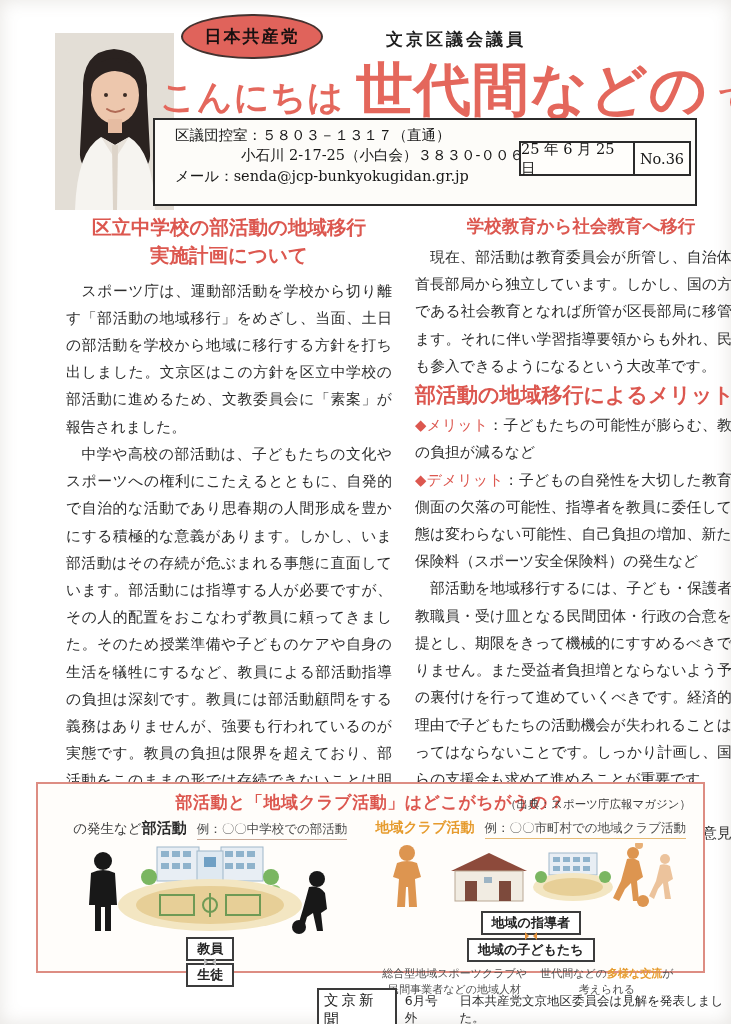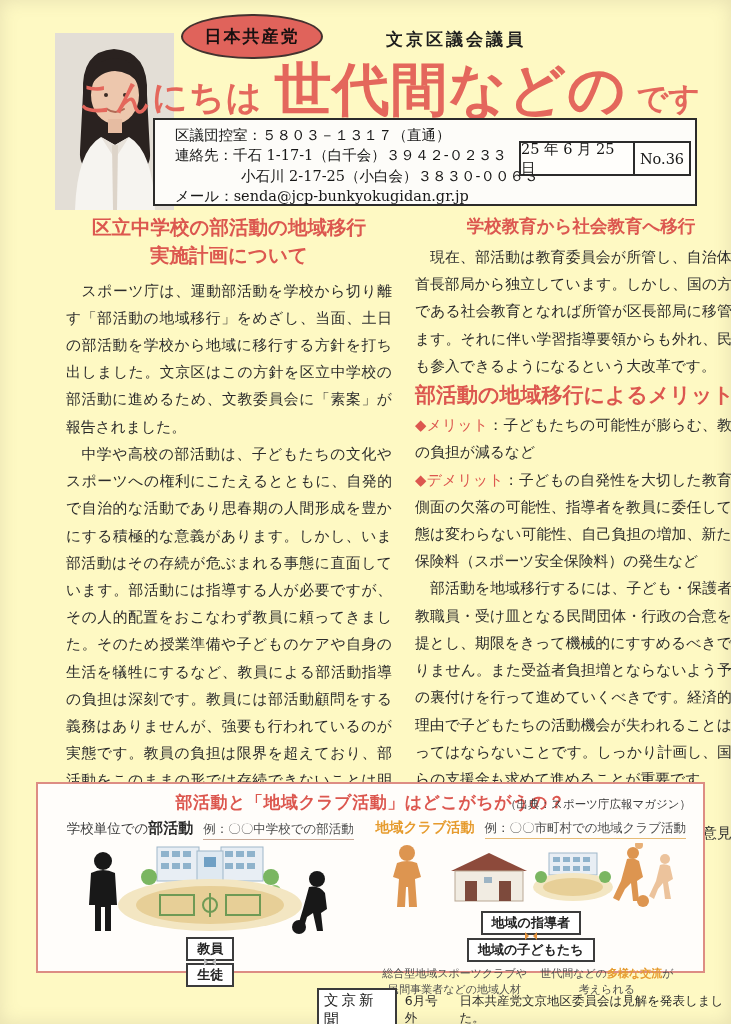--- a/index.html
+++ b/index.html
@@ -1,41 +1,41 @@
 <!DOCTYPE html>
 <html lang="ja"><head>
 <meta charset="utf-8">
 <style>
   * { margin:0; padding:0; box-sizing:border-box; }
   html,body { background:#888; }
   .page {
     position:relative; width:731px; height:1024px; margin:0 auto;
-    background:#fef9c3; overflow:hidden;
+    background:#ffffff; overflow:hidden;
     font-family:"DejaVu Sans", sans-serif; color:#2e2e2e;
     box-shadow:inset 0 0 18px rgba(120,110,95,.18);
   }
   
   .photo {
     position:absolute; left:55px; top:33px; width:119px; height:177px;
     background:linear-gradient(135deg,#e9e4dc,#d6cfc6); overflow:hidden;
   }
   .party-oval {
     position:absolute; left:181px; top:14px; width:142px; height:45px;
     background:#e0635b; border:2px solid #43322f; border-radius:50%;
     display:flex; align-items:center; justify-content:center;
     font-family:"DejaVu Serif", serif; font-weight:bold; font-size:17px;
     letter-spacing:2px; color:#181010;
   }
   .role-title {
     position:absolute; left:386px; top:28px; font-size:17px; font-weight:bold;
     letter-spacing:3px; color:#1d1d1d;
   }
   .main-title {
-    position:absolute; left:140px; top:52px; width:560px;
-    display:flex; align-items:baseline; color:#e4675c; white-space:nowrap;justify-content:flex-end;
+    position:absolute; left:160px; top:52px; width:560px;
+    display:flex; align-items:baseline; color:#e4675c; white-space:nowrap;
   }
   .main-title .greet { font-size:35px; font-weight:bold; letter-spacing:1px; }
   .main-title .name  { font-family:"DejaVu Serif", serif; font-size:57px; font-weight:bold; margin:0 10px 0 12px; letter-spacing:1px; }
   .main-title .suffix{ font-family:"DejaVu Serif", serif; font-size:31px; font-weight:bold; }
   .contact-box {
     position:absolute; left:153px; top:118px; width:544px; height:88px;
     border:2px solid #2b2b2b; background:#fdfcf9;
     font-family:"DejaVu Serif", serif; font-size:14.5px; line-height:1.4;
     color:#171717; padding:5px 20px;
   }
@@ -140,21 +140,20 @@
   <div class="role-title">文京区議会議員</div>
 
   <div class="main-title">
     <span class="greet">こんにちは</span>
     <span class="name">世代間などの</span>
     <span class="suffix">です</span>
   </div>
 
   <div class="contact-box">
     <div>区議団控室：５８０３－１３１７（直通）</div>
-    <div>連絡先：千石 1-17-1（白千会）３９４２-０２３３</div>
     <div class="indent">小石川 2-17-25（小白会）３８３０-００６３</div>
     <div>メール：senda@jcp-bunkyokugidan.gr.jp</div>
   </div>
 
   <div class="issue-box">
     <span class="date">25 年 6 月 25 日</span>
     <span class="num">No.36</span>
   </div>
 
   <div class="columns">
@@ -184,21 +183,21 @@
   <section class="compare-box">
     <div class="cmp-title-row">
       <span class="cmp-title">部活動と「地域クラブ活動」はどこがちがうの？</span>
       <span class="cmp-source">（出典：スポーツ庁広報マガジン）</span>
     </div>
 
     <div class="cmp-cols">
 
       <div class="cmp-half">
         <div class="cmp-label-row">
-          <span class="lbl-school"><span>学校単位での</span><b>部活動</b></span>
+          <span class="lbl-school"><span>の発生など</span><b>部活動</b></span>
           <span class="lbl-example">例：〇〇中学校での部活動</span>
         </div>
         <svg class="illu" width="290" height="92" viewBox="0 0 290 92">
 
           <g>
             <rect x="92" y="4" width="42" height="34" fill="#e8eef4" stroke="#9fb7c9"></rect>
             <rect x="156" y="4" width="42" height="34" fill="#e8eef4" stroke="#9fb7c9"></rect>
             <rect x="132" y="8" width="26" height="32" fill="#dfe9f1" stroke="#9fb7c9"></rect>
             <g fill="#8fb3cc">
               <rect x="96" y="8" width="8" height="6"></rect>

